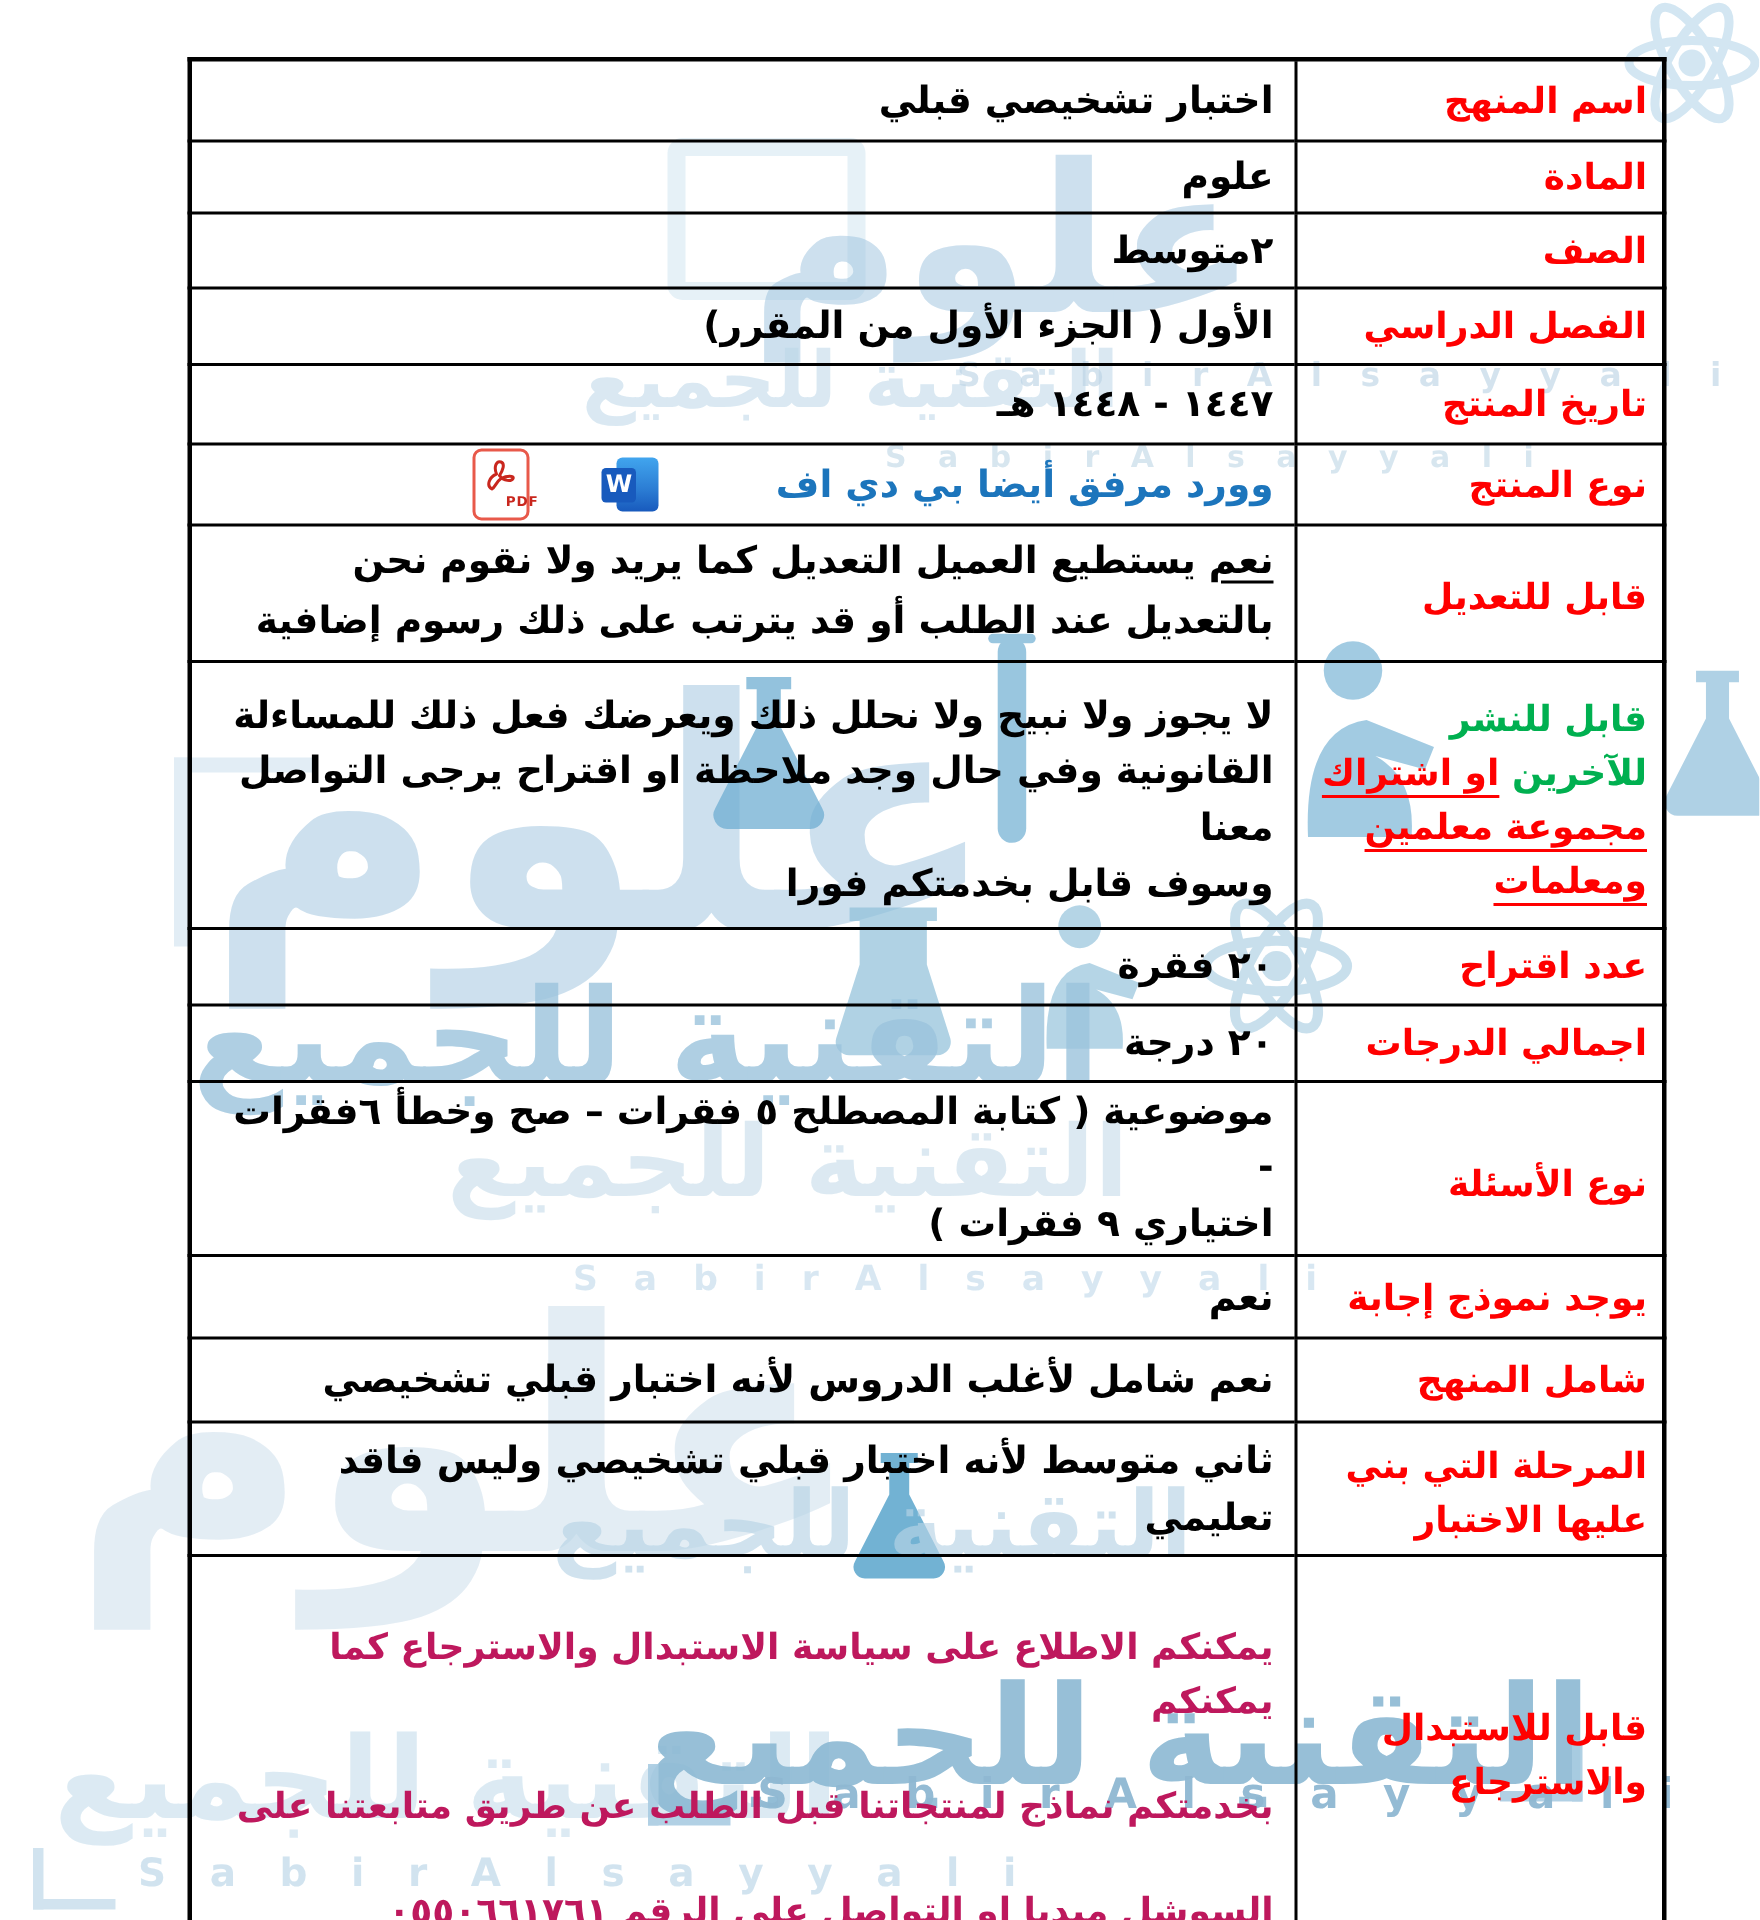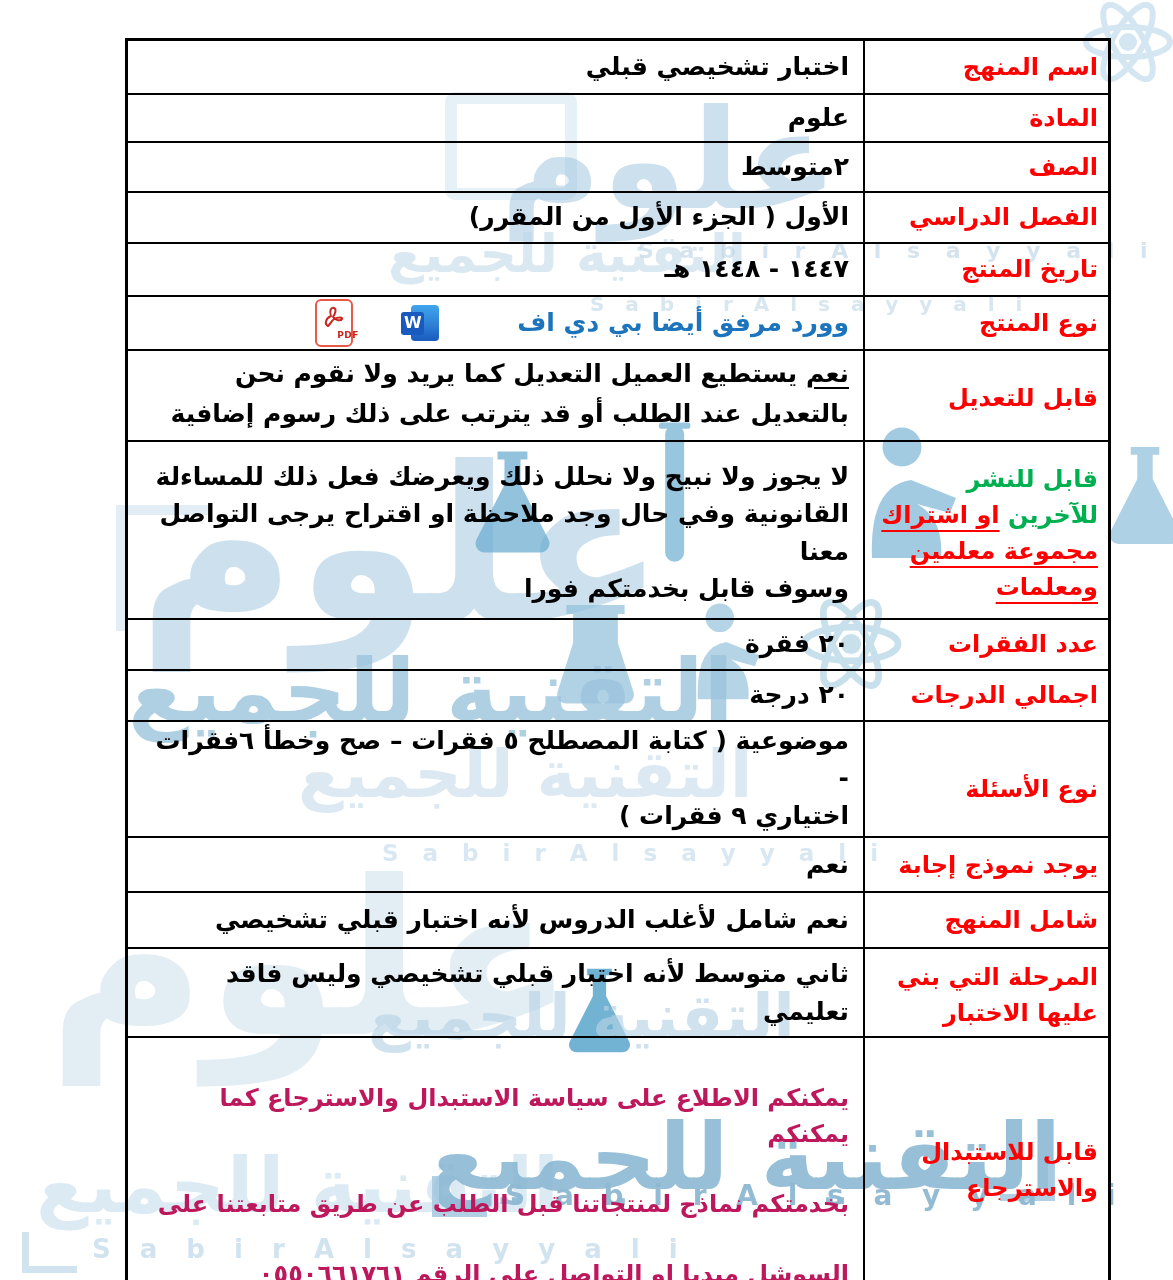--- a/index.html
+++ b/index.html
@@ -192,21 +192,21 @@
           <div><span class="redu">مجموعة معلمين</span></div>
           <div><span class="redu">ومعلمات</span></div>
         </td>
         <td class="val top center blue lh-tall" style="padding-top:8px">
           <div>لا يجوز ولا نبيح ولا نحلل ذلك ويعرضك فعل ذلك للمساءلة</div>
           <div>القانونية وفي حال وجد ملاحظة او اقتراح يرجى التواصل معنا</div>
           <div>وسوف قابل بخدمتكم فورا</div>
         </td>
       </tr>
       <tr style="height:51px">
-        <td class="lbl">عدد الفقرات</td>
+        <td class="lbl">عدد اقتراح</td>
         <td class="val">٢٠ فقرة</td>
       </tr>
       <tr style="height:51px">
         <td class="lbl">اجمالي الدرجات</td>
         <td class="val">٢٠ درجة</td>
       </tr>
       <tr style="height:88px">
         <td class="lbl top" style="padding-top:22px">نوع الأسئلة</td>
         <td class="val top lh-med" style="padding-top:0">
           <div>موضوعية ( كتابة المصطلح ٥ فقرات – صح وخطأ ٦فقرات  -</div>

